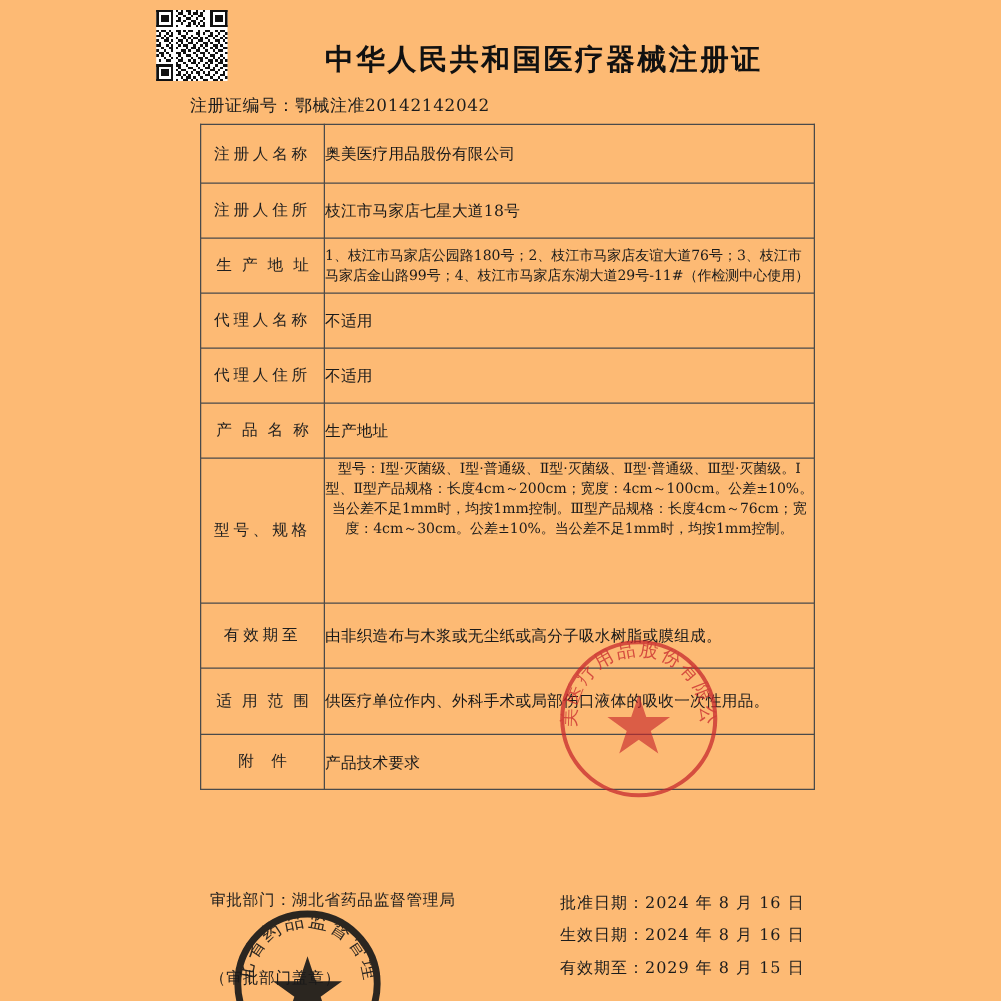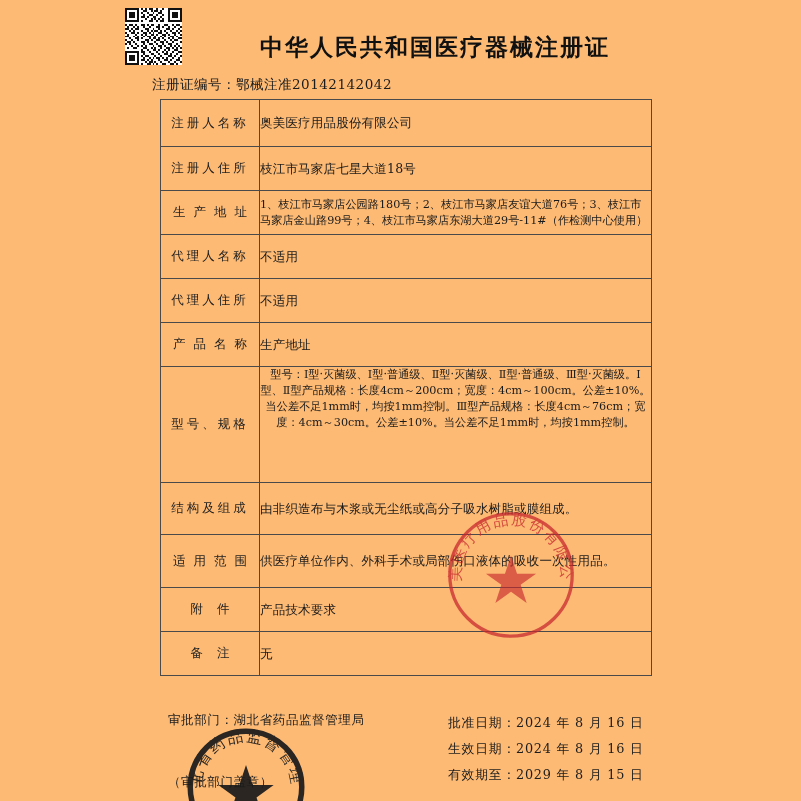--- a/index.html
+++ b/index.html
@@ -425,34 +425,30 @@
       </tr>
       <tr class="r-mid">
         <td class="lbl"><span class="spaced">产品名称</span></td>
         <td class="val">生产地址</td>
       </tr>
       <tr class="r-spec">
         <td class="lbl">型号、规格</td>
         <td class="val small top">型号：Ⅰ型·灭菌级、Ⅰ型·普通级、Ⅱ型·灭菌级、Ⅱ型·普通级、Ⅲ型·灭菌级。Ⅰ型、Ⅱ型产品规格：长度4cm～200cm；宽度：4cm～100cm。公差±10%。当公差不足1mm时，均按1mm控制。Ⅲ型产品规格：长度4cm～76cm；宽度：4cm～30cm。公差±10%。当公差不足1mm时，均按1mm控制。</td>
       </tr>
       <tr class="r-struct">
-        <td class="lbl">结构及组成</td>
+        <td class="lbl">有效期至</td>
         <td class="val">由非织造布与木浆或无尘纸或高分子吸水树脂或膜组成。</td>
       </tr>
       <tr class="r-scope">
         <td class="lbl"><span class="spaced">适用范围</span></td>
         <td class="val">供医疗单位作内、外科手术或局部伤口液体的吸收一次性用品。</td>
       </tr>
       <tr class="r-short">
         <td class="lbl"><span class="spaced" style="letter-spacing:14px;padding-left:14px;">附件</span></td>
         <td class="val">产品技术要求</td>
-      </tr>
-      <tr class="r-short">
-        <td class="lbl"><span class="spaced" style="letter-spacing:14px;padding-left:14px;">备注</span></td>
-        <td class="val">无</td>
       </tr>
     </tbody>
   </table>
 
   <div class="footer-left">审批部门：湖北省药品监督管理局</div>
   <div class="footer-seal-note">（审批部门盖章）</div>
 
   <div class="footer-dates">
     <div>批准日期：2024 年  8 月  16 日</div>
     <div>生效日期：2024 年  8 月  16 日</div>

